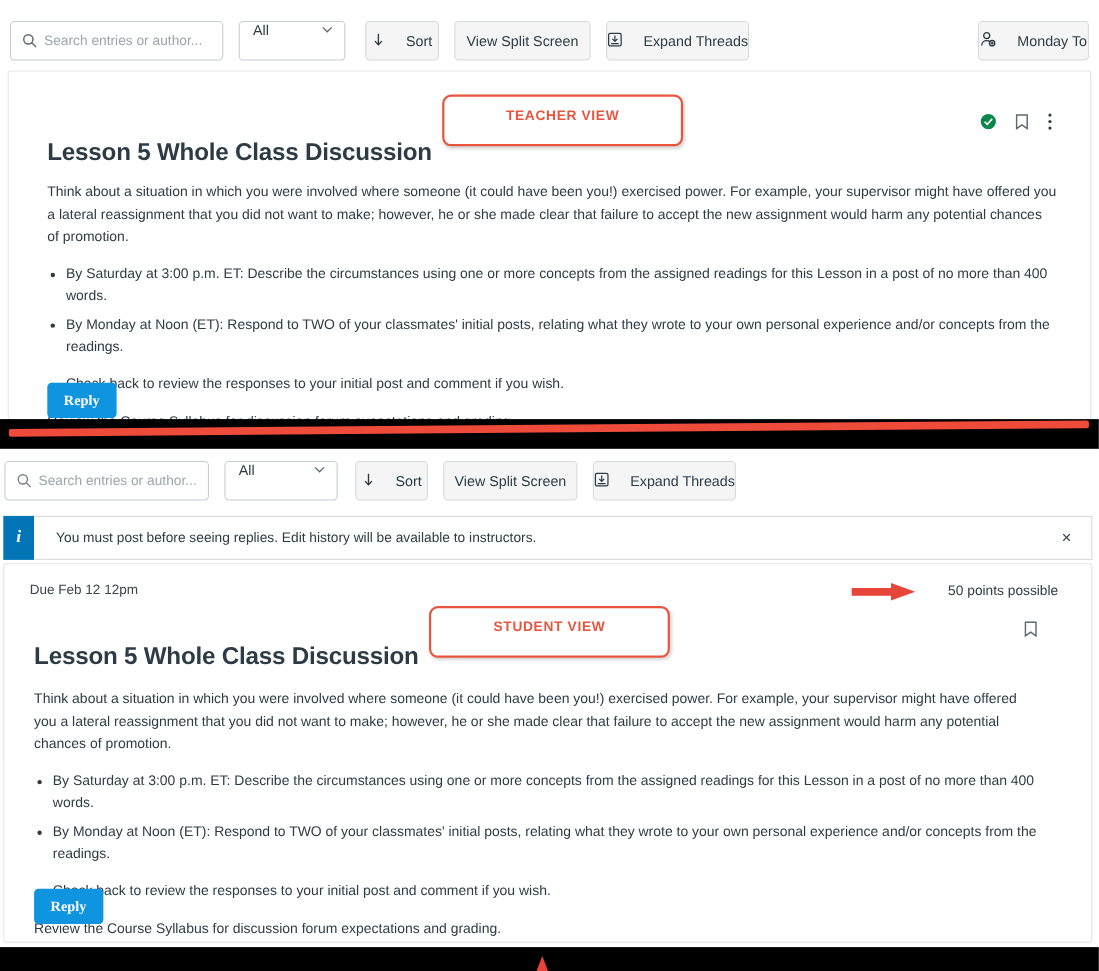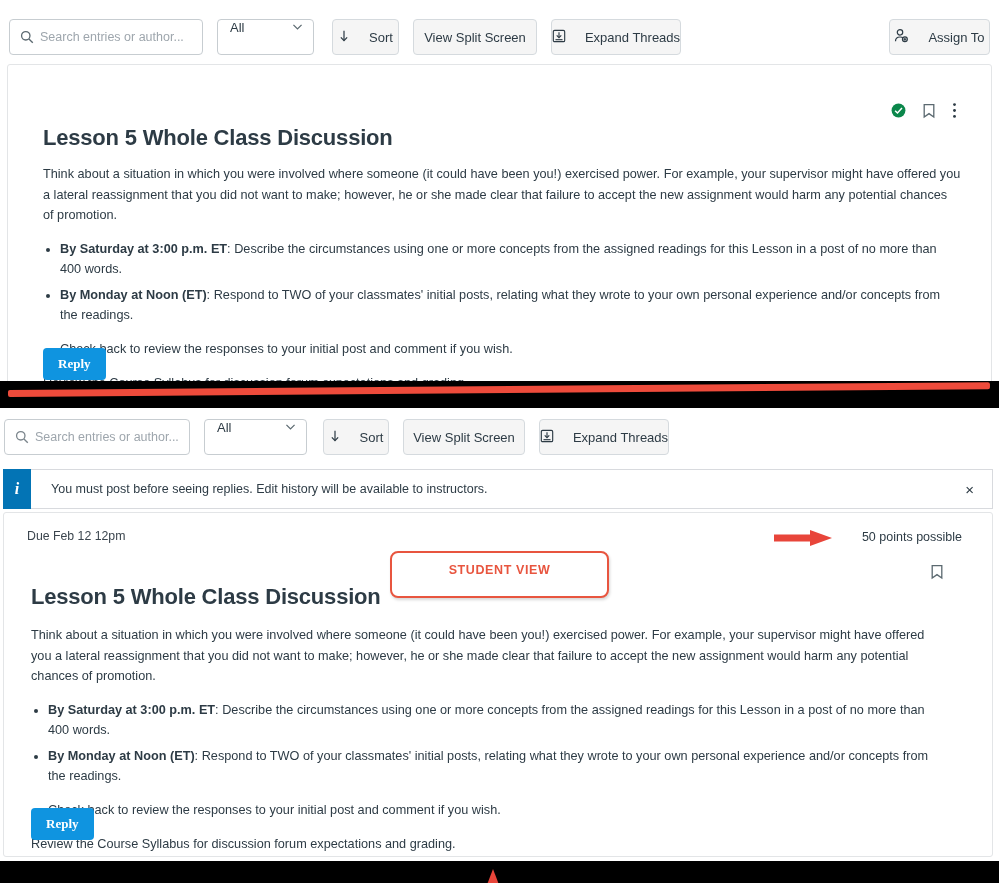--- a/index.html
+++ b/index.html
@@ -97,21 +97,21 @@
 
   
   .disc-title {
     font-size: 22px; font-weight: bold; color: #2d3b45;
     letter-spacing: -0.2px;
   }
   .disc-body { font-size: 12.7px; color: #2d3b45; line-height: 1.62; }
   .disc-body p { margin-bottom: 13px; }
   .disc-body ul { margin: 0 0 13px 17px; }
   .disc-body li { margin-bottom: 5px; }
-  .disc-body strong { font-weight: bold; }
+  .disc-body strong { font-weight: normal; }
 
   .reply-btn {
     background: #0f94e0; color: #fff; border: 0; border-radius: 4px;
     height: 32px; padding: 0 15px; font-size: 13px; font-weight: bold;
     font-family: Liberation Serif, serif;
   }
 
   
   .t-title { position: absolute; left: 43px; top: 125px; }
   .t-body  { position: absolute; left: 43px; top: 164px; width: 918px; }
@@ -215,21 +215,21 @@
     <div class="btn btn-assign">
       <span class="ico">
         <svg width="15" height="15" viewBox="0 0 16 16">
             <circle cx="6.4" cy="4.6" r="2.9" fill="none" stroke="#2d3b45" stroke-width="1.3"></circle>
             <path d="M1.6 14.2c0-2.8 2.1-4.6 4.8-4.6 1.4 0 2.6.4 3.5 1.2" fill="none" stroke="#2d3b45" stroke-width="1.3"></path>
             <circle cx="11.6" cy="12" r="2.6" fill="none" stroke="#2d3b45" stroke-width="1.3"></circle>
             <line x1="11.6" y1="10.5" x2="11.6" y2="13.5" stroke="#2d3b45" stroke-width="1.2"></line>
             <line x1="10.1" y1="12" x2="13.1" y2="12" stroke="#2d3b45" stroke-width="1.2"></line>
           </svg>
       </span>
-      <span>Assign To</span>
+      <span>Monday To</span>
     </div>
   </div>
 
   <div class="panel panel-teacher"></div>
 
   <div class="t-icons">
     <span class="ico">
       <svg width="15" height="15" viewBox="0 0 16 16">
           <circle cx="8" cy="8" r="7.4" fill="#0b874b"></circle>
           <polyline points="4.4,8.2 6.9,10.7 11.7,5.4" fill="none" stroke="#fff" stroke-width="1.6"></polyline>
@@ -262,20 +262,23 @@
     </ul>
     <p>Review the Course Syllabus for discussion forum expectations and grading.</p>
   </div>
 
   <button class="reply-btn t-reply">Reply</button>
 
   <div class="band band-mid">
     <div class="band-red-line"></div>
   </div>
 
+  <div class="anno-box anno-teacher">
+    <span>TEACHER VIEW</span>
+  </div>
 
   <div class="toolbar toolbar-student">
 
     <div class="search-box">
       <span class="sicon">
         <svg width="14" height="14" viewBox="0 0 16 16">
             <circle cx="6.6" cy="6.6" r="4.8" fill="none" stroke="#7b858c" stroke-width="1.5"></circle>
             <line x1="10.2" y1="10.2" x2="14.6" y2="14.6" stroke="#7b858c" stroke-width="1.5"></line>
           </svg>
       </span>

